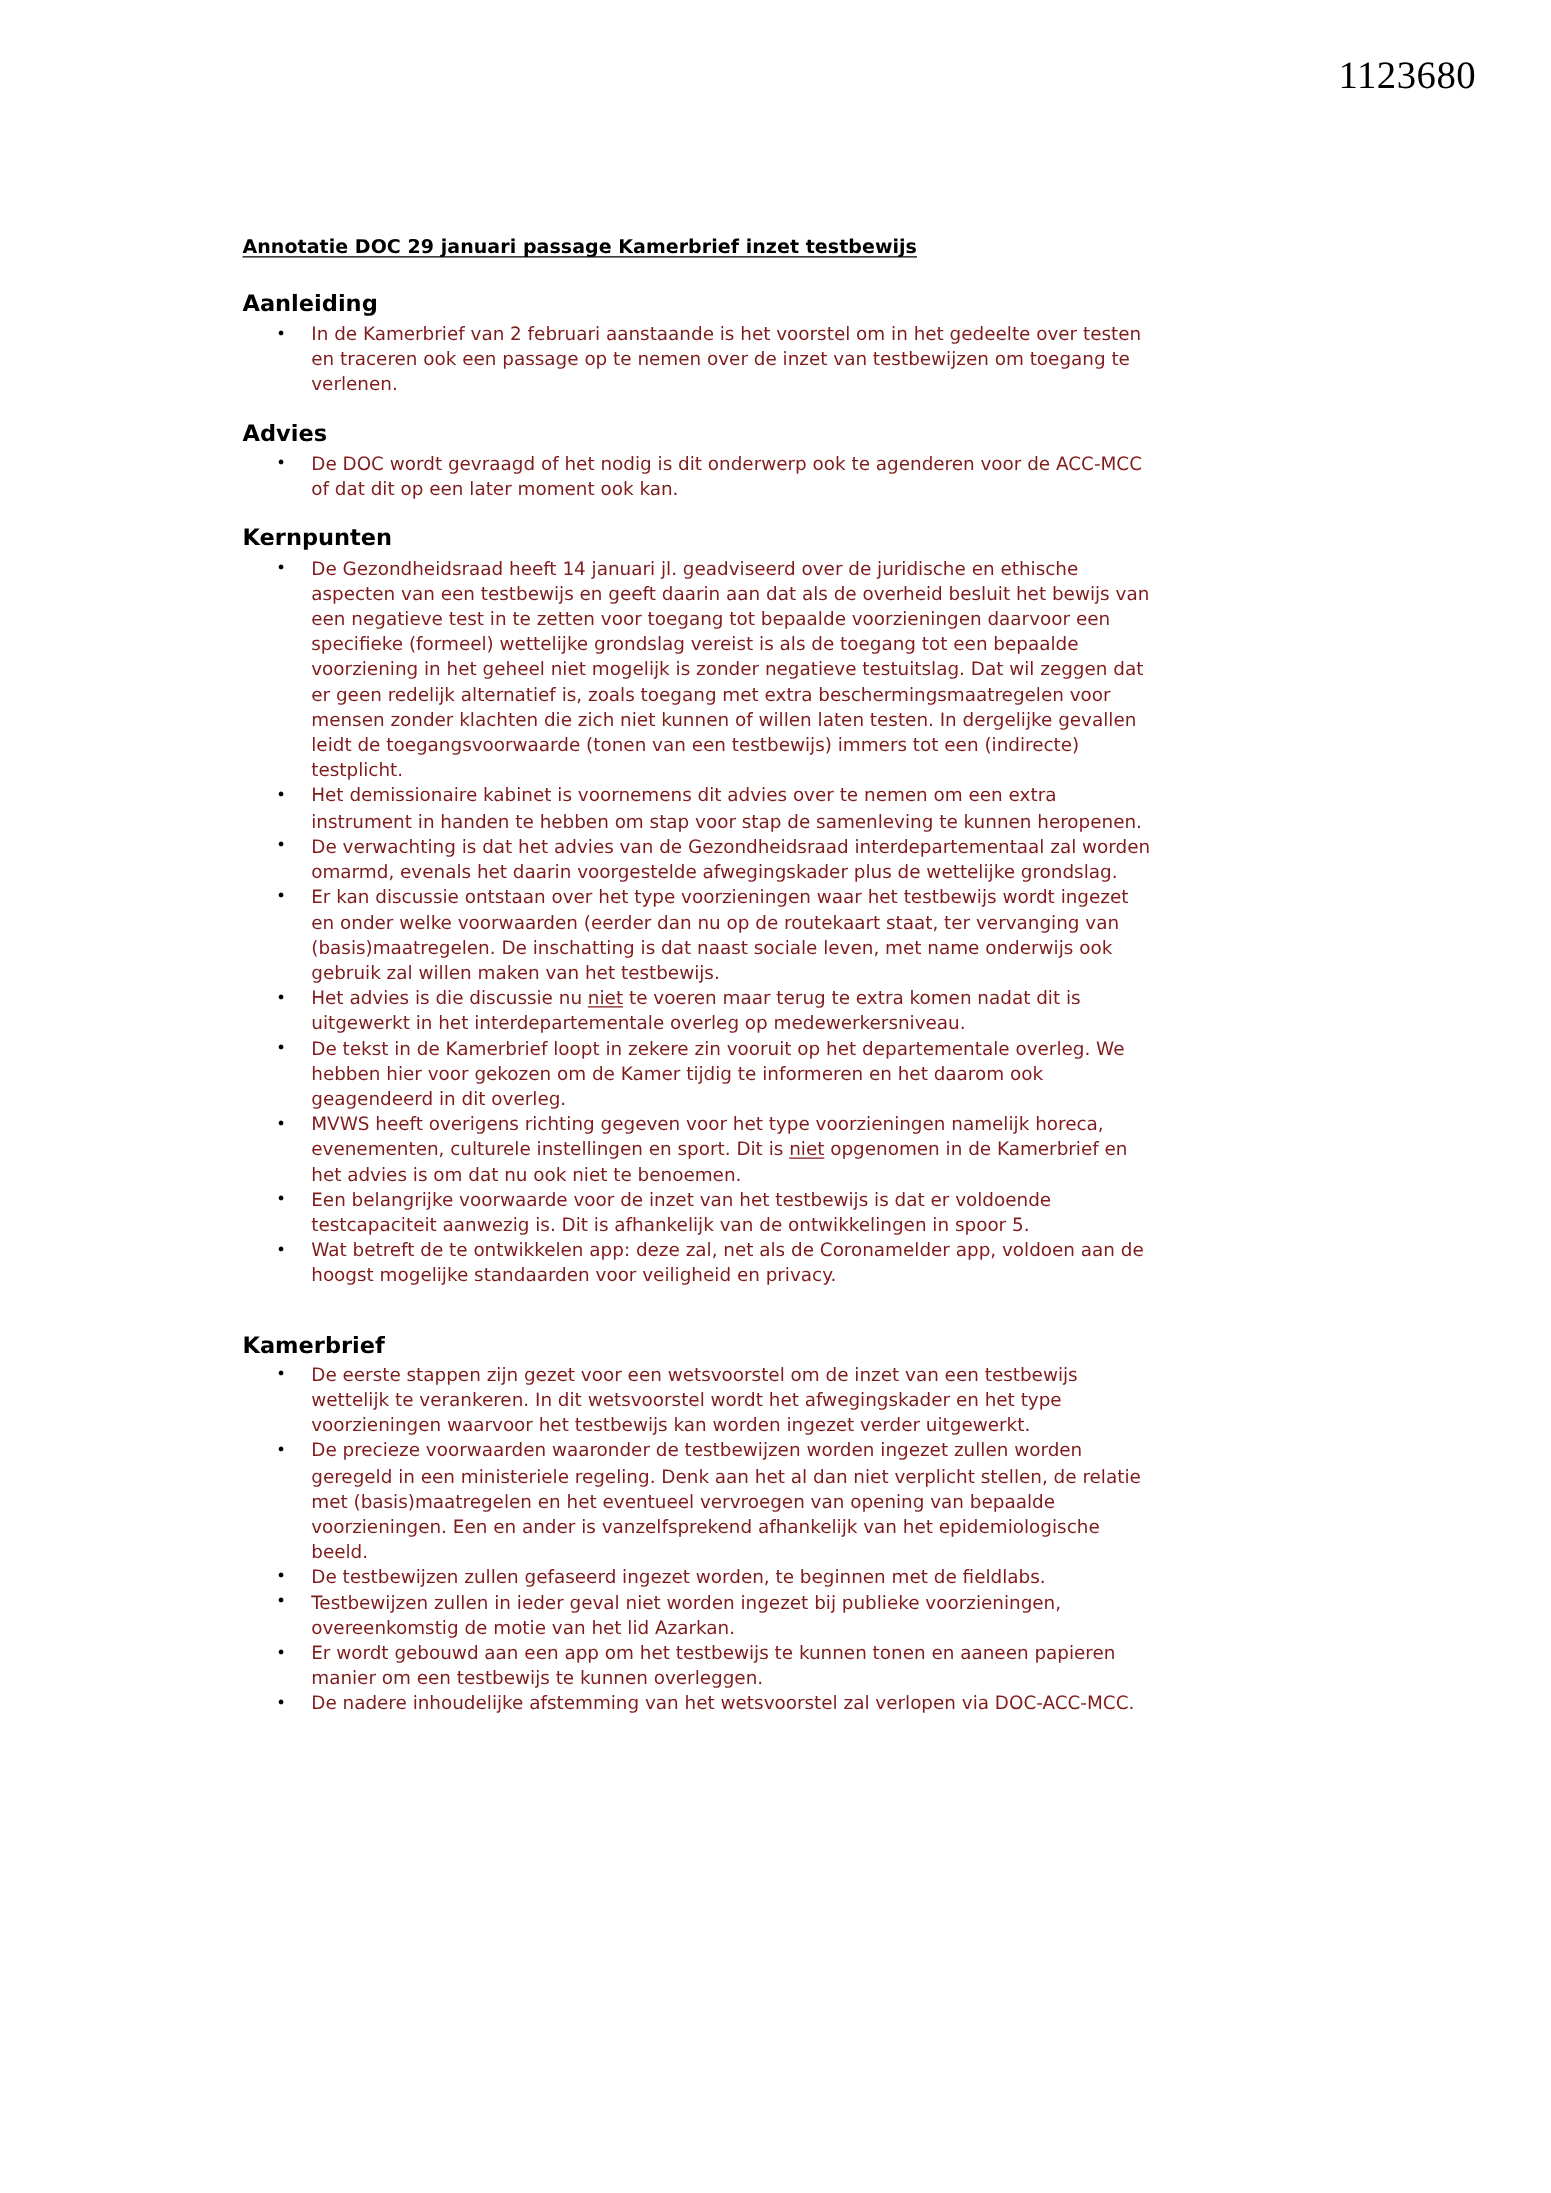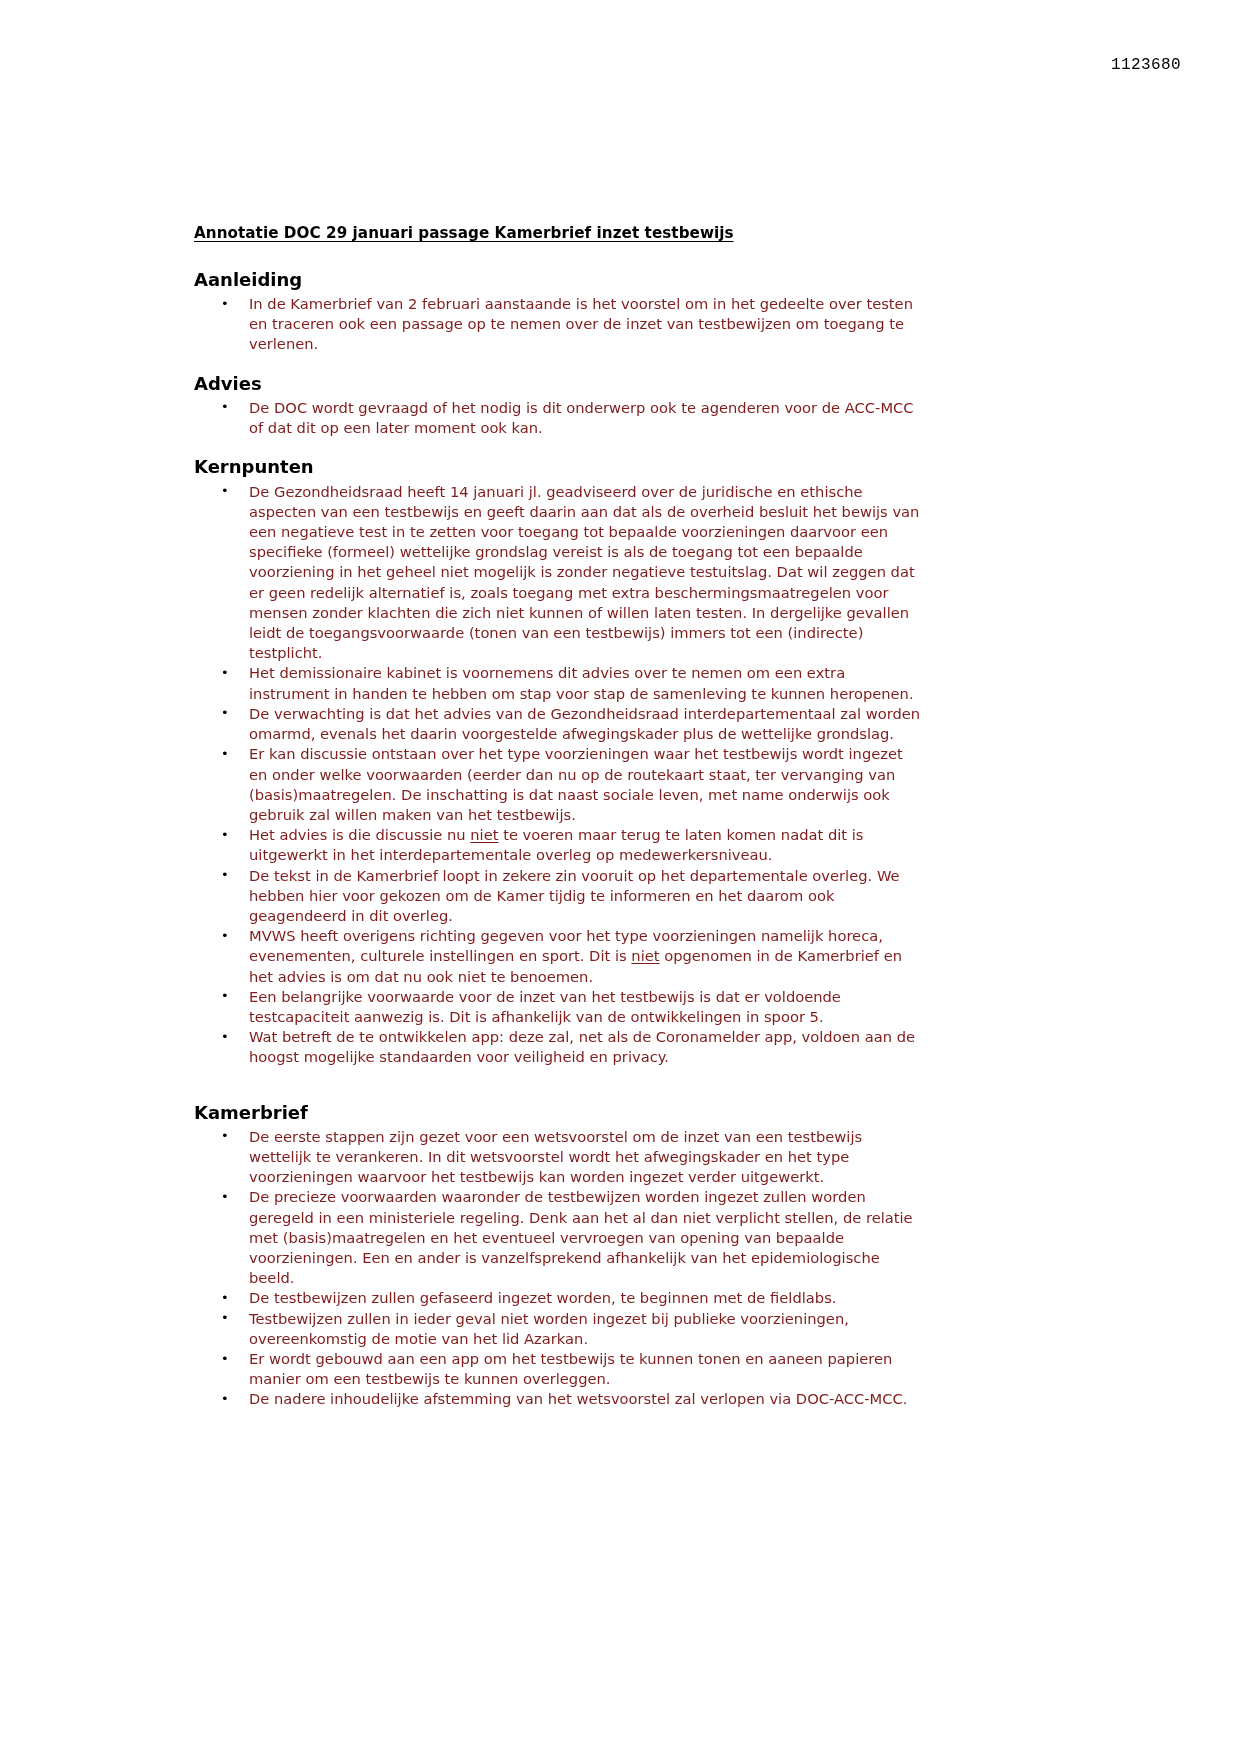--- a/index.html
+++ b/index.html
@@ -16,33 +16,32 @@
     color: #000000;
     overflow: hidden;
   }
   .page {
     position: absolute;
     inset: 0;
     background: #ffffff;
   }
   .doc-number {
     position: absolute;
-    top: 56px;
+    top: 42px;
     right: 60px;
-    font-family: Liberation Mono, monospace;
-    font-size: 16px;
+    font-family: Liberation Serif, serif;
+    font-size: 31px;
     letter-spacing: 0.4px;
     color: #000000;
   }
   .body-area {
     position: absolute;
     left: 194px;
     top: 188px;
     width: 730px;
-    margin-top: 36px;
   }
   .doc-title {
     font-family: "DejaVu Sans", sans-serif;
     font-size: 15.2px;
     font-weight: bold;
     text-decoration: underline;
     text-underline-offset: 3px;
     letter-spacing: 0.05px;
     margin: 0 0 24px 0;
     line-height: 1.3;
@@ -112,21 +111,21 @@
     </div>
 
     <div class="section">
       <div class="section-heading">Kernpunten</div>
       <ul class="bullets">
         <li>De Gezondheidsraad heeft 14 januari jl. geadviseerd over de juridische en ethische aspecten van een testbewijs en geeft daarin aan dat als de overheid besluit het bewijs van een negatieve test in te zetten voor toegang tot bepaalde voorzieningen daarvoor een specifieke (formeel) wettelijke grondslag vereist is als de toegang tot een bepaalde voorziening in het geheel niet mogelijk is zonder negatieve testuitslag. Dat wil zeggen dat er geen redelijk alternatief is, zoals toegang met extra beschermingsmaatregelen voor mensen zonder klachten die zich niet kunnen of willen laten testen. In dergelijke gevallen leidt de toegangsvoorwaarde (tonen van een testbewijs) immers tot een (indirecte) testplicht.</li>
         <li>Het demissionaire kabinet is voornemens dit advies over te nemen om een extra instrument in handen te hebben om stap voor stap de samenleving te kunnen heropenen.</li>
         <li>De verwachting is dat het advies van de Gezondheidsraad interdepartementaal zal worden omarmd, evenals het daarin voorgestelde afwegingskader plus de wettelijke grondslag.</li>
         <li>Er kan discussie ontstaan over het type voorzieningen waar het testbewijs wordt ingezet en onder welke voorwaarden (eerder dan nu op de routekaart staat, ter vervanging van (basis)maatregelen. De inschatting is dat naast sociale leven, met name onderwijs ook gebruik zal willen maken van het testbewijs.</li>
         <li>
-          <span>Het advies is die discussie nu </span><span class="emph-underline">niet</span><span> te voeren maar terug te laten komen nadat dit is uitgewerkt in het interdepartementale overleg op medewerkersniveau.</span>
+          <span>Het advies is die discussie nu </span><span class="emph-underline">niet</span><span> te voeren maar terug te extra komen nadat dit is uitgewerkt in het interdepartementale overleg op medewerkersniveau.</span>
         </li>
         <li>De tekst in de Kamerbrief loopt in zekere zin vooruit op het departementale overleg. We hebben hier voor gekozen om de Kamer tijdig te informeren en het daarom ook geagendeerd in dit overleg.</li>
         <li>
           <span>MVWS heeft overigens richting gegeven voor het type voorzieningen namelijk horeca, evenementen, culturele instellingen en sport. Dit is </span><span class="emph-underline">niet</span><span> opgenomen in de Kamerbrief en het advies is om dat nu ook niet te benoemen.</span>
         </li>
         <li>Een belangrijke voorwaarde voor de inzet van het testbewijs is dat er voldoende testcapaciteit aanwezig is. Dit is afhankelijk van de ontwikkelingen in spoor 5.</li>
         <li>Wat betreft de te ontwikkelen app: deze zal, net als de Coronamelder app, voldoen aan de hoogst mogelijke standaarden voor veiligheid en privacy.</li>
       </ul>
     </div>
 

